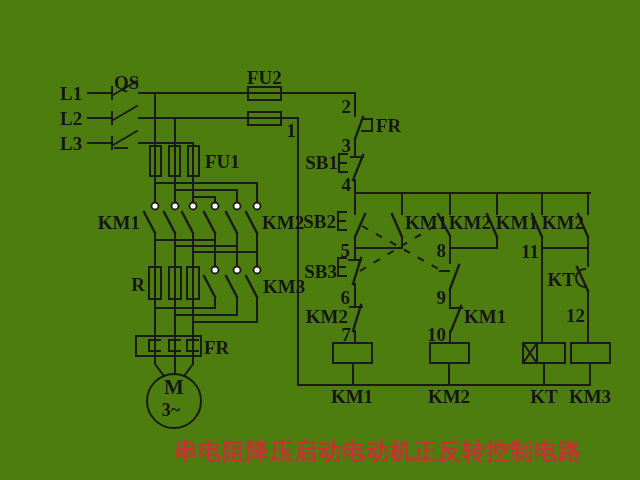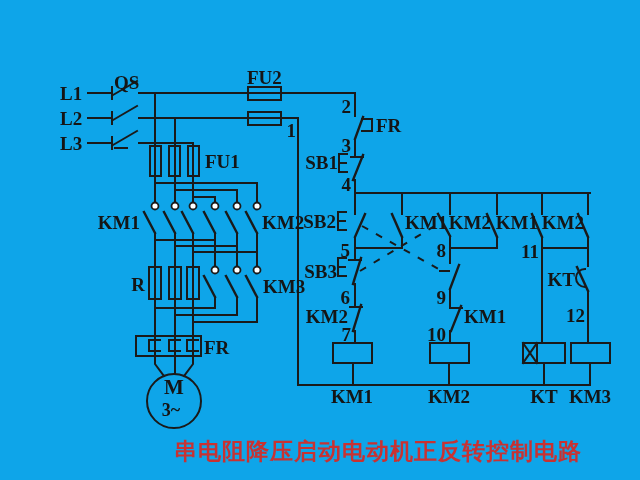--- a/index.html
+++ b/index.html
@@ -1,16 +1,16 @@
 <!DOCTYPE html>
 <html><head>
 <meta charset="utf-8">
 <style>
   html,body{margin:0;padding:0;background:#ffffff;}
-  #stage{position:relative;width:640px;height:480px;background:#0ea5e9;overflow:hidden;
+  #stage{position:relative;width:640px;height:480px;background:#4d7c0f;overflow:hidden;
          font-family:"Liberation Serif", serif;}
   svg{position:absolute;left:0;top:0;}
   .lbl{font-family:"Liberation Serif", serif;font-weight:bold;font-size:19px;fill:#151515;}
   .num{font-family:"Liberation Serif", serif;font-weight:bold;font-size:19px;fill:#151515;}
   .motor-m{font-family:"Liberation Serif", serif;font-weight:bold;font-size:21px;fill:#151515;}
   .motor-ph{font-family:"Liberation Serif", serif;font-weight:bold;font-size:18px;fill:#151515;}
   .title-txt{font-family:"Liberation Serif", serif;font-weight:bold;font-size:23px;fill:#c83232;letter-spacing:1px;}
   .wire{stroke:#1a1a1a;stroke-width:2;fill:none;stroke-linecap:square;}
   .wire-thick{stroke:#1a1a1a;stroke-width:2.4;fill:none;stroke-linecap:square;}
   .dash{stroke:#1a1a1a;stroke-width:2;fill:none;stroke-dasharray:7 9;stroke-linecap:butt;}

